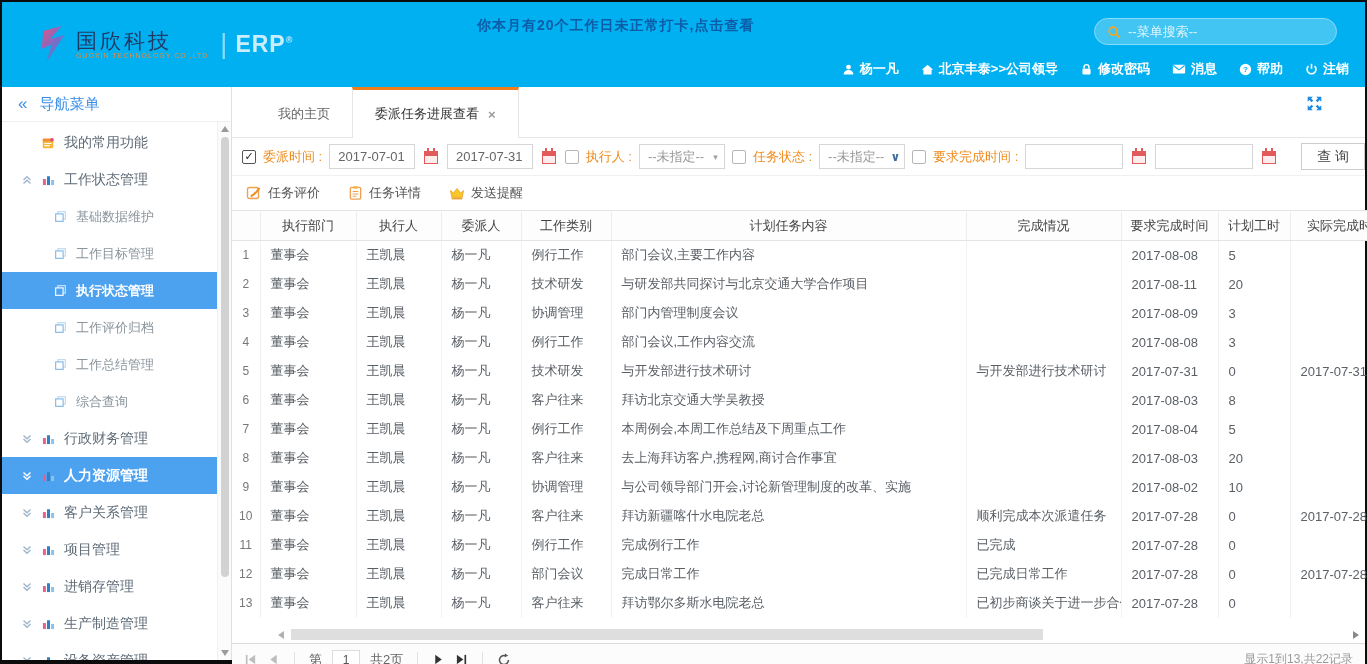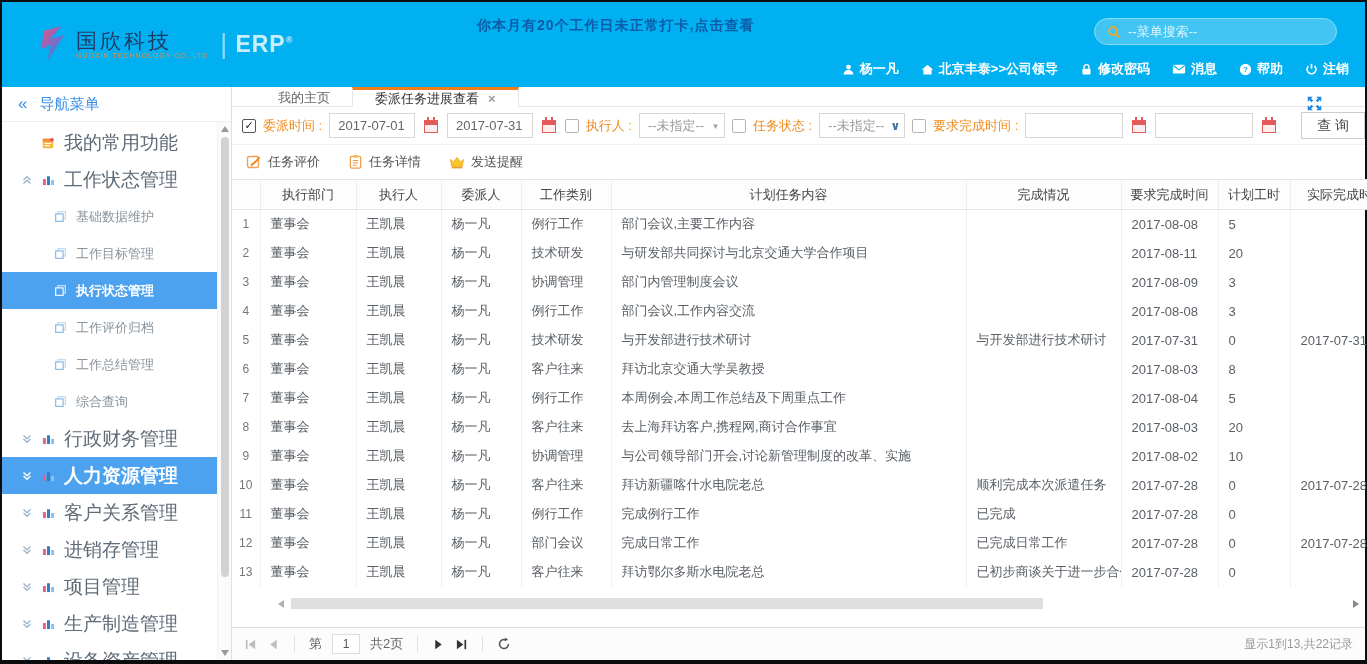--- a/index.html
+++ b/index.html
@@ -23,34 +23,34 @@
   .userbar { position:absolute; right:16px; bottom:9px; display:flex; gap:22px; align-items:center; }
   .ub-item { display:flex; align-items:center; gap:5px; color:#fff; font-size:13px; font-weight:bold; cursor:pointer; white-space:nowrap; }
 
   
   .main { flex:1; display:flex; min-height:0; }
   .sidebar { width:230px; border-right:1px solid #e0e0e0; display:flex; flex-direction:column; background:#fff; flex:0 0 auto; }
   .side-title { height:35px; display:flex; align-items:center; gap:12px; padding-left:16px; color:#3a8ee6; font-size:15px; border-bottom:1px solid #efefef; flex:0 0 auto; }
   .collapse { font-size:17px; cursor:pointer; }
   .side-body { flex:1; display:flex; min-height:0; }
   .menu { flex:1; padding-top:2px; overflow:hidden; }
-  .mi { height:37px; display:flex; align-items:center; font-size:19px; color:#5f6b77; cursor:pointer; white-space:nowrap; }
+  .mi { height:37px; display:flex; align-items:center; font-size:14px; color:#5f6b77; cursor:pointer; white-space:nowrap; }
   .mi .chev { width:22px; margin-left:14px; display:flex; justify-content:center; flex:0 0 auto; }
   .mi .mic { width:20px; display:flex; justify-content:center; margin-right:6px; flex:0 0 auto; }
   .mi.lvl1 { padding-left:12px; font-size:13px; color:#8a949c; }
   .mi.sel { background:#4da2f0; color:#fff; font-weight:bold; }
   .side-scrollbar { width:14px; background:#fbfbfb; border-left:1px solid #f1f1f1; display:flex; flex-direction:column; align-items:center; padding:4px 0; flex:0 0 auto; }
   .sb-up { width:0; height:0; border-left:4px solid transparent; border-right:4px solid transparent; border-bottom:6px solid #9a9a9a; cursor:pointer; }
   .sb-down { width:0; height:0; border-left:4px solid transparent; border-right:4px solid transparent; border-top:6px solid #9a9a9a; margin-top:auto; cursor:pointer; }
   .sb-thumb { width:8px; height:440px; margin-top:5px; background:#d2d2d2; border-radius:4px; cursor:grab; }
 
   .content { flex:1; display:flex; flex-direction:column; min-width:0; background:#fff; }
 
   
-  .tabbar { position:relative; height:20px; border-bottom:1px solid #e6e6e6; display:flex; align-items:stretch; padding-left:24px; flex:0 0 auto; }
+  .tabbar { position:relative; height:51px; border-bottom:1px solid #e6e6e6; display:flex; align-items:stretch; padding-left:24px; flex:0 0 auto; }
   .tab { display:flex; align-items:center; gap:9px; padding:0 22px; font-size:13px; color:#666; cursor:pointer; border-top:3px solid transparent; }
   .tab.active { background:#fff; border-left:1px solid #e6e6e6; border-right:1px solid #e6e6e6; border-top:3px solid #f07c1c; color:#333; margin-bottom:-1px; }
   .tclose { color:#999; font-weight:bold; font-size:13px; }
   .expand { position:absolute; right:42px; top:8px; cursor:pointer; line-height:0; }
 
   
   .filterbar { height:38px; display:flex; align-items:center; padding-left:10px; gap:7px; border-bottom:1px solid #f0f0f0; flex:0 0 auto; font-size:13px; }
   .cb { width:14px; height:14px; border:1px solid #b5b5b5; border-radius:2px; background:#fff; display:flex; align-items:center; justify-content:center; font-size:11px; color:#222; cursor:pointer; flex:0 0 auto; }
   .cb.checked { border-color:#555; font-weight:bold; }
   .flabel { color:#ef8b1d; white-space:nowrap; }
@@ -317,36 +317,36 @@
                     <path d="M2.5 2.5L6 5.7 9.5 2.5M2.5 6L6 9.2 9.5 6" fill="none" stroke="#9db6cc" stroke-width="1.4"></path>
                   </svg></span>
               </span>
               <span class="mic" style="line-height:0;">
                 <svg width="13" height="13" viewBox="0 0 14 14">
                   <rect x="1" y="6.5" width="3.2" height="6.5" fill="#e8608c"></rect>
                   <rect x="5.4" y="3.5" width="3.2" height="9.5" fill="#2f7fc4"></rect>
                   <rect x="9.8" y="7.5" width="3.2" height="5.5" fill="#8cc1ea"></rect>
                 </svg>
               </span>
+              <span class="mlabel">项目管理</span>
+            </div>
+            <div class="mi">
+              <span class="chev">
+                <span style="line-height:0;"><svg width="12" height="12" viewBox="0 0 12 12">
+                    <path d="M2.5 2.5L6 5.7 9.5 2.5M2.5 6L6 9.2 9.5 6" fill="none" stroke="#9db6cc" stroke-width="1.4"></path>
+                  </svg></span>
+              </span>
+              <span class="mic" style="line-height:0;">
+                <svg width="13" height="13" viewBox="0 0 14 14">
+                  <rect x="1" y="6.5" width="3.2" height="6.5" fill="#e8608c"></rect>
+                  <rect x="5.4" y="3.5" width="3.2" height="9.5" fill="#2f7fc4"></rect>
+                  <rect x="9.8" y="7.5" width="3.2" height="5.5" fill="#8cc1ea"></rect>
+                </svg>
+              </span>
               <span class="mlabel">进销存管理</span>
-            </div>
-            <div class="mi">
-              <span class="chev">
-                <span style="line-height:0;"><svg width="12" height="12" viewBox="0 0 12 12">
-                    <path d="M2.5 2.5L6 5.7 9.5 2.5M2.5 6L6 9.2 9.5 6" fill="none" stroke="#9db6cc" stroke-width="1.4"></path>
-                  </svg></span>
-              </span>
-              <span class="mic" style="line-height:0;">
-                <svg width="13" height="13" viewBox="0 0 14 14">
-                  <rect x="1" y="6.5" width="3.2" height="6.5" fill="#e8608c"></rect>
-                  <rect x="5.4" y="3.5" width="3.2" height="9.5" fill="#2f7fc4"></rect>
-                  <rect x="9.8" y="7.5" width="3.2" height="5.5" fill="#8cc1ea"></rect>
-                </svg>
-              </span>
-              <span class="mlabel">项目管理</span>
             </div>
             <div class="mi">
               <span class="chev">
                 <span style="line-height:0;"><svg width="12" height="12" viewBox="0 0 12 12">
                     <path d="M2.5 2.5L6 5.7 9.5 2.5M2.5 6L6 9.2 9.5 6" fill="none" stroke="#9db6cc" stroke-width="1.4"></path>
                   </svg></span>
               </span>
               <span class="mic" style="line-height:0;">
                 <svg width="13" height="13" viewBox="0 0 14 14">
                   <rect x="1" y="6.5" width="3.2" height="6.5" fill="#e8608c"></rect>

